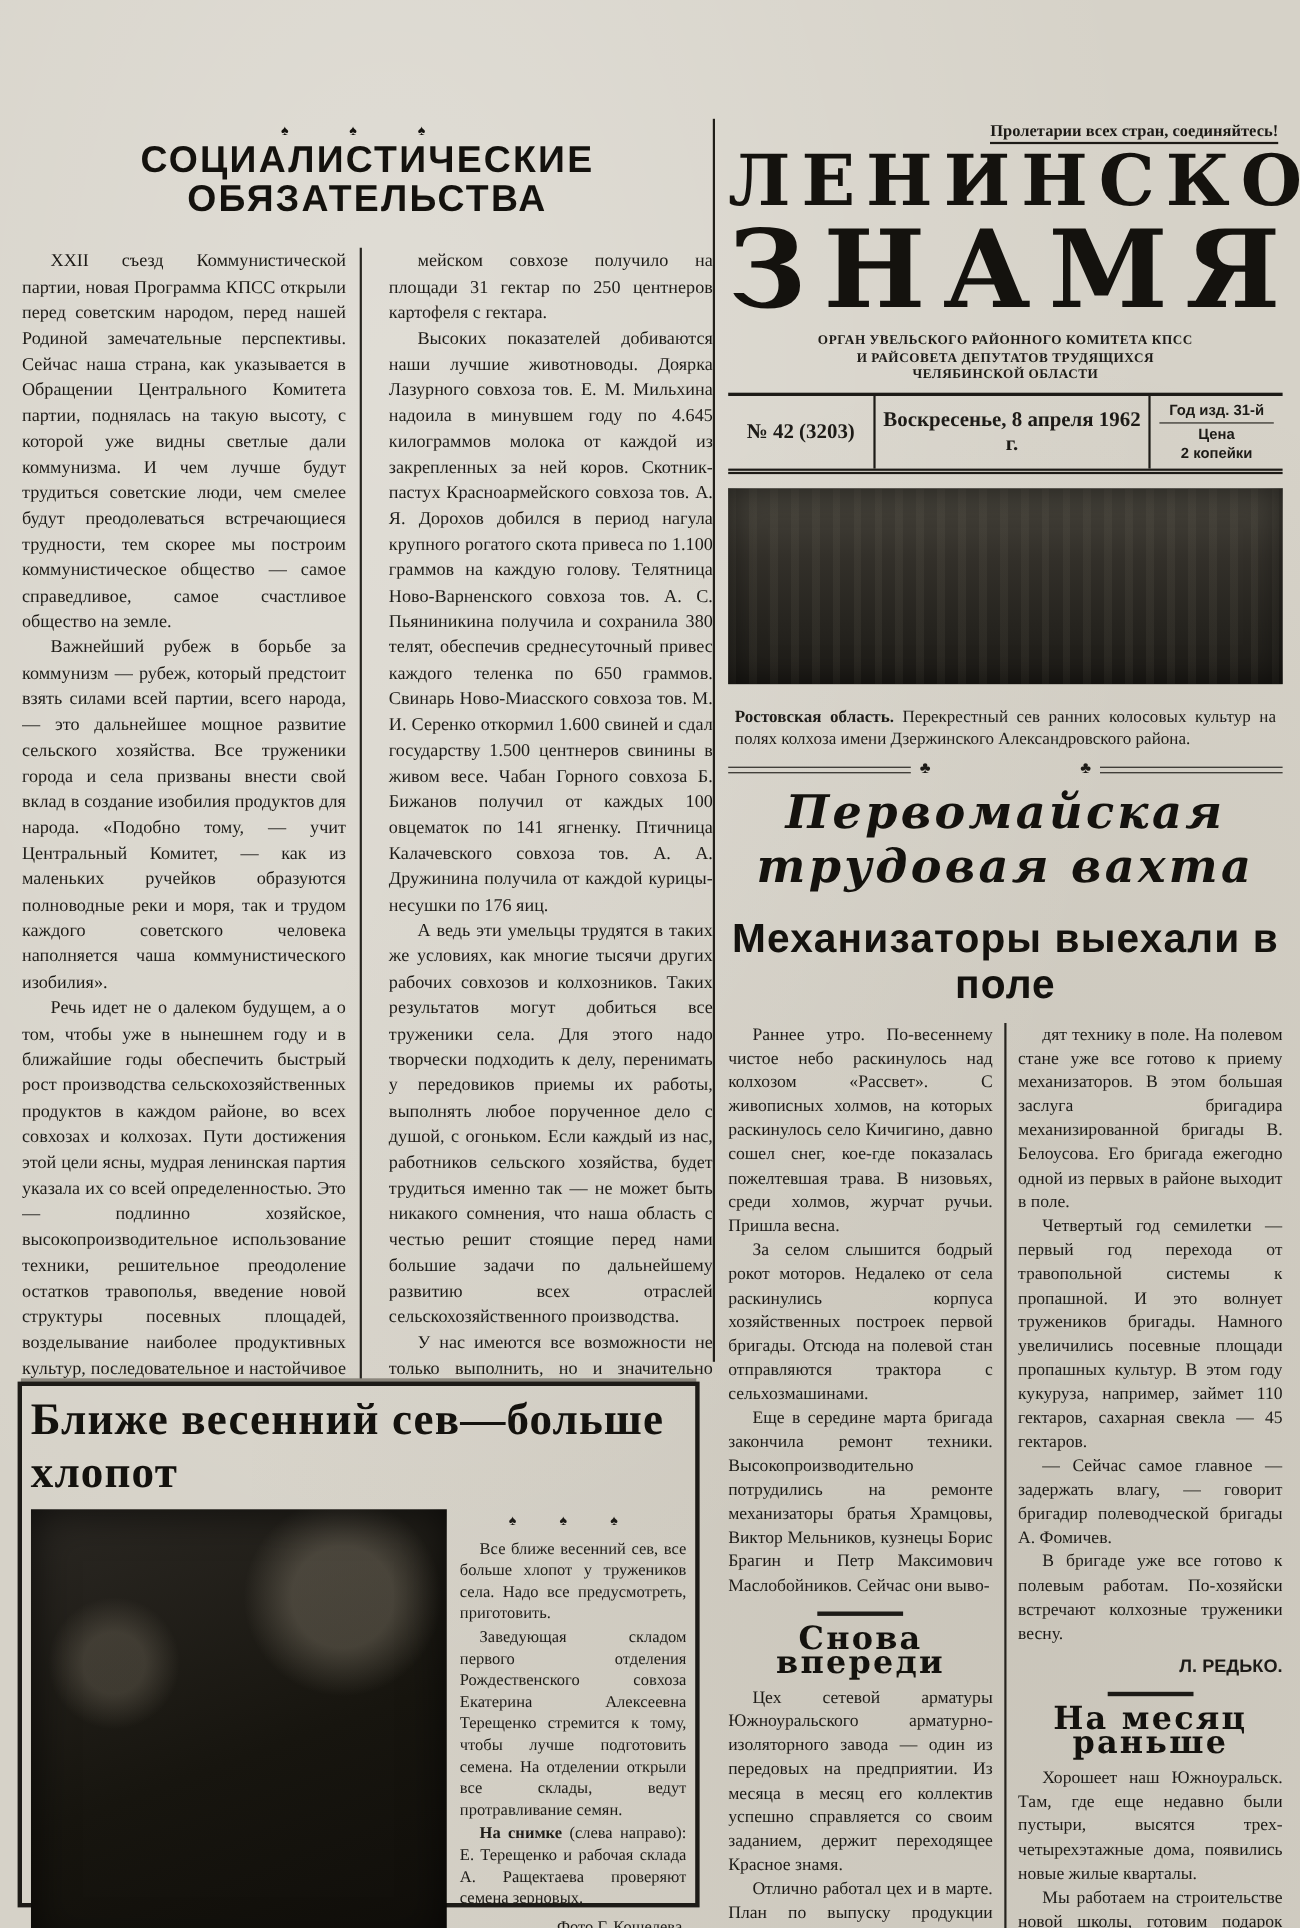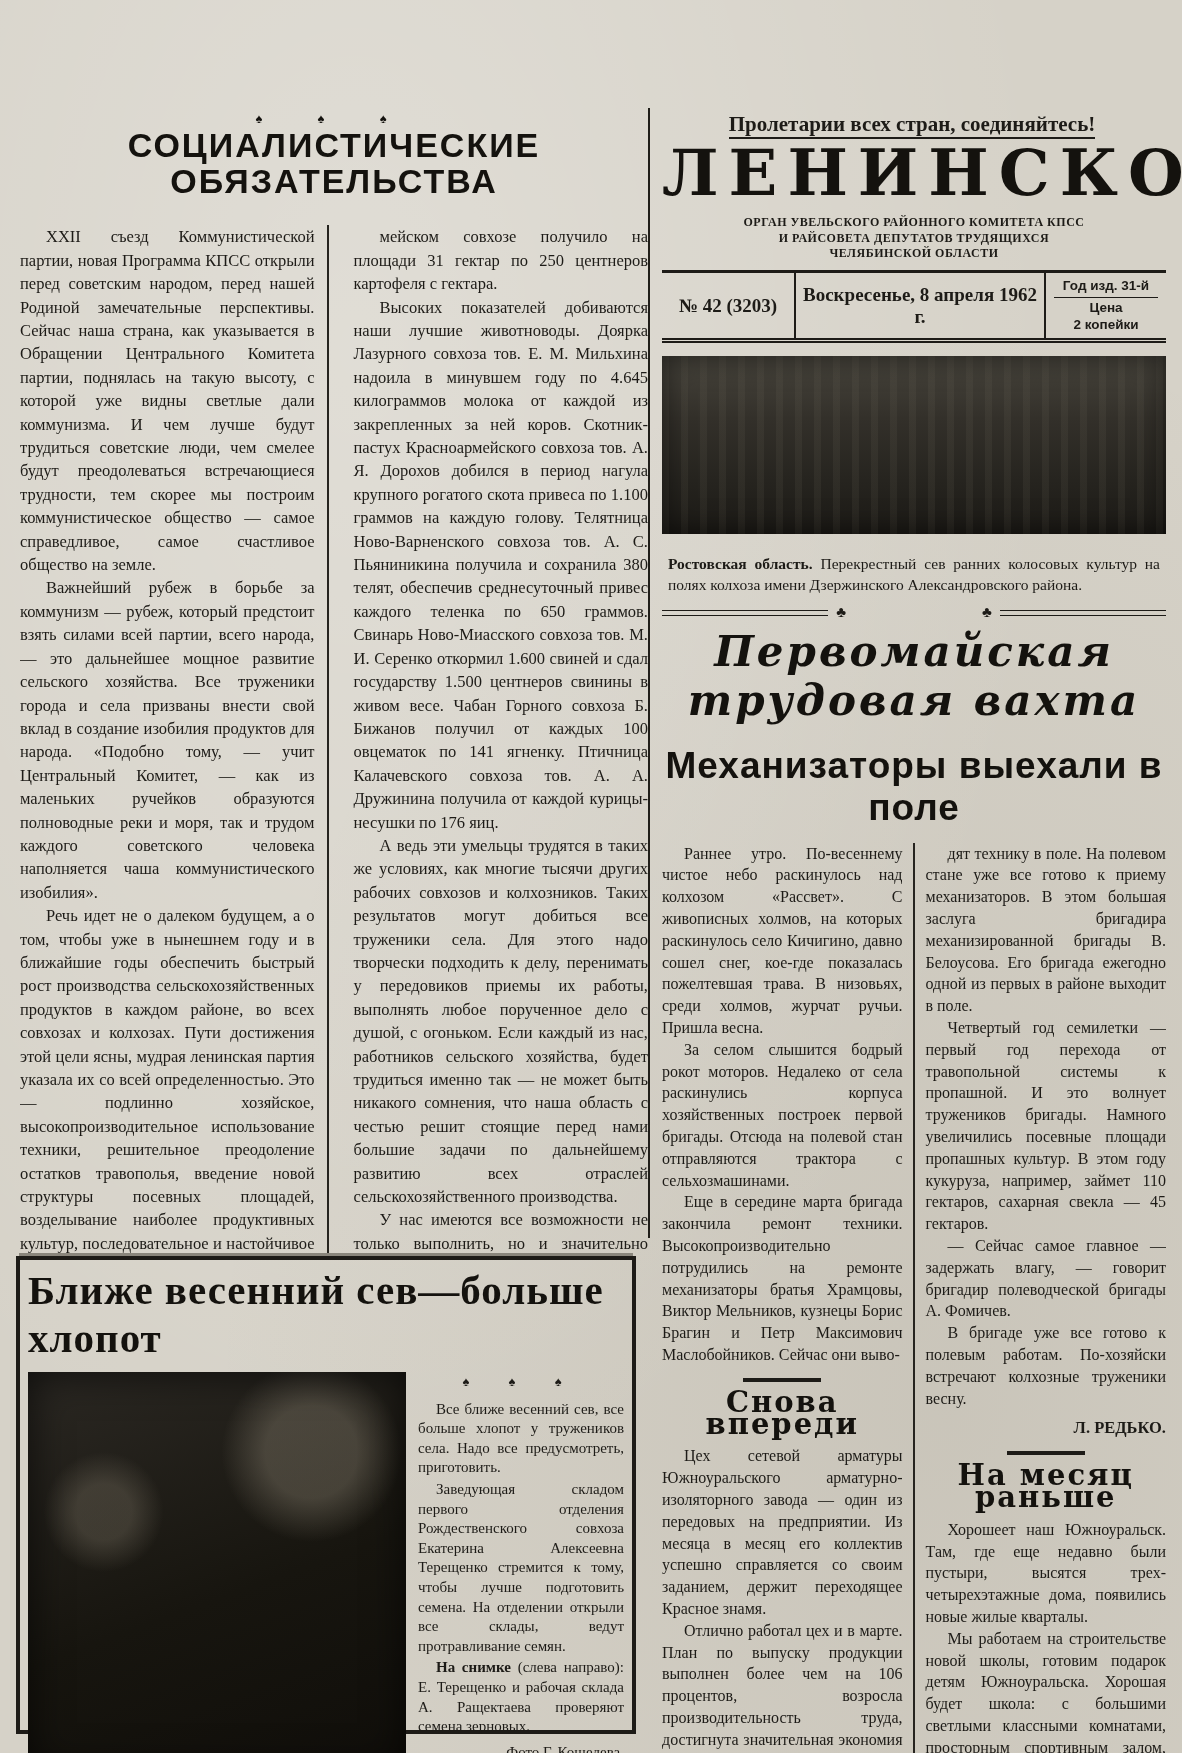--- a/index.html
+++ b/index.html
@@ -25,21 +25,21 @@
   .lcol{width:298px;font-size:16.5px;line-height:23.4px;text-align:justify;overflow:hidden;}
   .lcol p{margin:0;text-indent:26px;}
   #lcol1{padding-right:12px;border-right:2px solid #26241f;}
   #lcol2{padding-left:13px;}
 
   
   #vdiv-main{top:108px;left:648px;width:2px;height:1130px;background:#201e19;}
 
   
   #right-half{top:112px;left:662px;width:504px;}
-  #slogan{text-align:center;font-weight:bold;font-size:21px;padding-right:4px;}
+  #slogan{text-align:right;font-weight:bold;font-size:15px;padding-right:4px;}
   #slogan span{border-bottom:2px solid #1d1b17;padding-bottom:1px;}
   #masthead{text-align:center;font-family:"DejaVu Serif",serif;font-weight:bold;color:#14120e;margin-top:4px;}
   #mast1{font-size:64px;line-height:1.0;letter-spacing:10px;}
   #mast2{font-size:98px;line-height:.95;letter-spacing:16px;margin-top:2px;}
   #organ{text-align:center;font-weight:bold;font-size:12px;line-height:1.3;margin-top:10px;letter-spacing:.5px;}
   #infobar{margin-top:8px;border-top:3px solid #1d1b17;border-bottom:5px double #1d1b17;
            display:flex;align-items:stretch;}
   .info-cell{display:flex;flex-direction:column;justify-content:center;text-align:center;
              font-weight:bold;padding:5px 2px;}
   #info-num{width:128px;font-size:19px;}
@@ -65,21 +65,21 @@
                 font-size:37px;letter-spacing:1px;margin-top:20px;color:#14120e;}
 
   #right-cols{display:flex;margin-top:14px;height:960px;overflow:hidden;}
   .rcol{width:243px;font-size:16px;line-height:21.8px;text-align:justify;overflow:hidden;}
   .rcol p{margin:0;text-indent:22px;}
   #rcolA{padding-right:10px;border-right:2px solid #26241f;}
   #rcolB{padding-left:11px;}
   .short-rule{width:78px;height:4px;background:#1d1b17;margin:12px auto 10px auto;}
   .sub-head{text-align:center;font-family:"DejaVu Serif",serif;font-weight:bold;font-size:29px;
             letter-spacing:2px;margin:2px 0 10px 0;color:#14120e;}
-  .sig{text-align:right;font-family:Liberation Serif, serif;font-weight:bold;font-size:16.5px;
+  .sig{text-align:right;font-family:Liberation Sans, sans-serif;font-weight:bold;font-size:16.5px;
        margin-top:8px;white-space:pre-line;}
 
   
   #bottom-box{top:1256px;left:16px;width:620px;height:478px;border:4px solid #1d1b17;
               box-shadow:0 -6px 0 -3px #8a867c;padding:6px 8px;box-sizing:border-box;}
   #bottom-title{font-family:Liberation Serif, serif;font-weight:bold;
                 font-size:41px;letter-spacing:1px;color:#14120e;}
   #bottom-flex{display:flex;margin-top:10px;height:400px;overflow:hidden;}
   #bottom-photo{width:378px;height:100%;background:
       radial-gradient(circle at 20% 35%, rgba(160,150,130,.25) 0 28px, rgba(0,0,0,0) 60px),
@@ -119,20 +119,21 @@
   </div>
 
   <div id="vdiv-main" class="abs"></div>
 
   <div id="right-half" class="abs">
     <div id="slogan">
       <span>Пролетарии всех стран, соединяйтесь!</span>
     </div>
     <div id="masthead">
       <div id="mast1">ЛЕНИНСКОЕ</div>
+      <div id="mast2">ЗНАМЯ</div>
     </div>
     <div id="organ">
       <div>ОРГАН УВЕЛЬСКОГО РАЙОННОГО КОМИТЕТА КПСС</div>
       <div>И РАЙСОВЕТА ДЕПУТАТОВ ТРУДЯЩИХСЯ</div>
       <div>ЧЕЛЯБИНСКОЙ ОБЛАСТИ</div>
     </div>
     <div id="infobar">
       <div id="info-num" class="info-cell">№ 42 (3203)</div>
       <div id="info-date" class="info-cell">Воскресенье, 8 апреля 1962 г.</div>
       <div id="info-price" class="info-cell">

